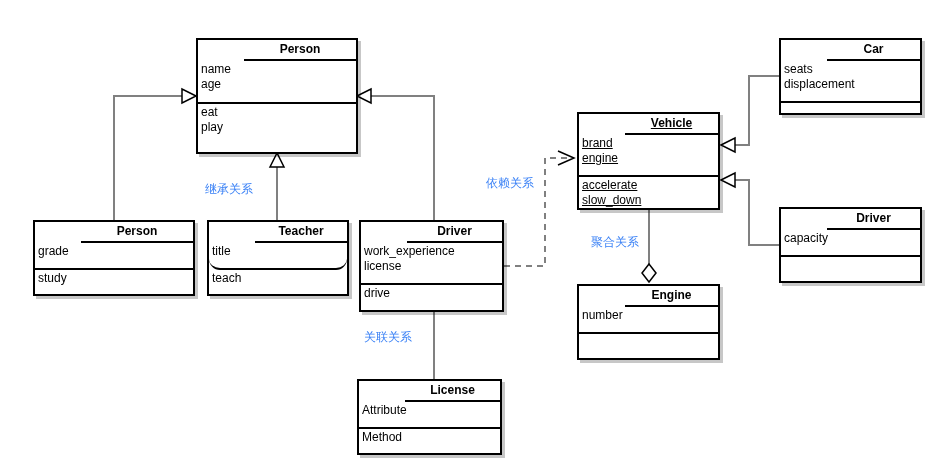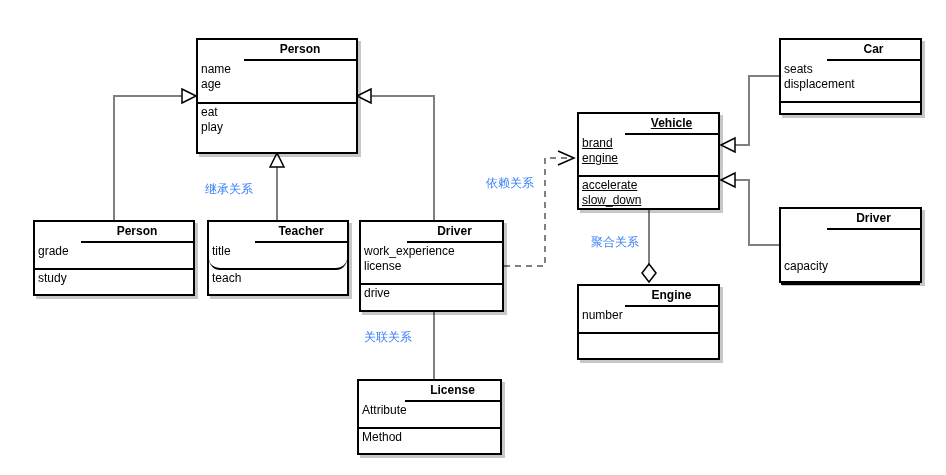--- a/index.html
+++ b/index.html
@@ -194,21 +194,21 @@
     <div class="uml-name">Car</div>
     <div class="uml-attrs" style="height:37px;">
       <div class="uml-line">seats</div>
       <div class="uml-line">displacement</div>
     </div>
     <div class="uml-ops" style="height:22px;"></div>
   </div>
 
   <div class="uml-class" style="left:779px; top:207px; width:143px; height:76px;">
     <div class="uml-name">Driver</div>
-    <div class="uml-attrs" style="height:22px;margin-top:28px;">
+    <div class="uml-attrs" style="height:22px;">
       <div class="uml-line">capacity</div>
     </div>
     <div class="uml-ops" style="height:36px;"></div>
   </div>
 
   <div class="edge-label" style="left:205px; top:182px;">继承关系</div>
   <div class="edge-label" style="left:486px; top:176px;">依赖关系</div>
   <div class="edge-label" style="left:591px; top:235px;">聚合关系</div>
   <div class="edge-label" style="left:364px; top:330px;">关联关系</div>
 

